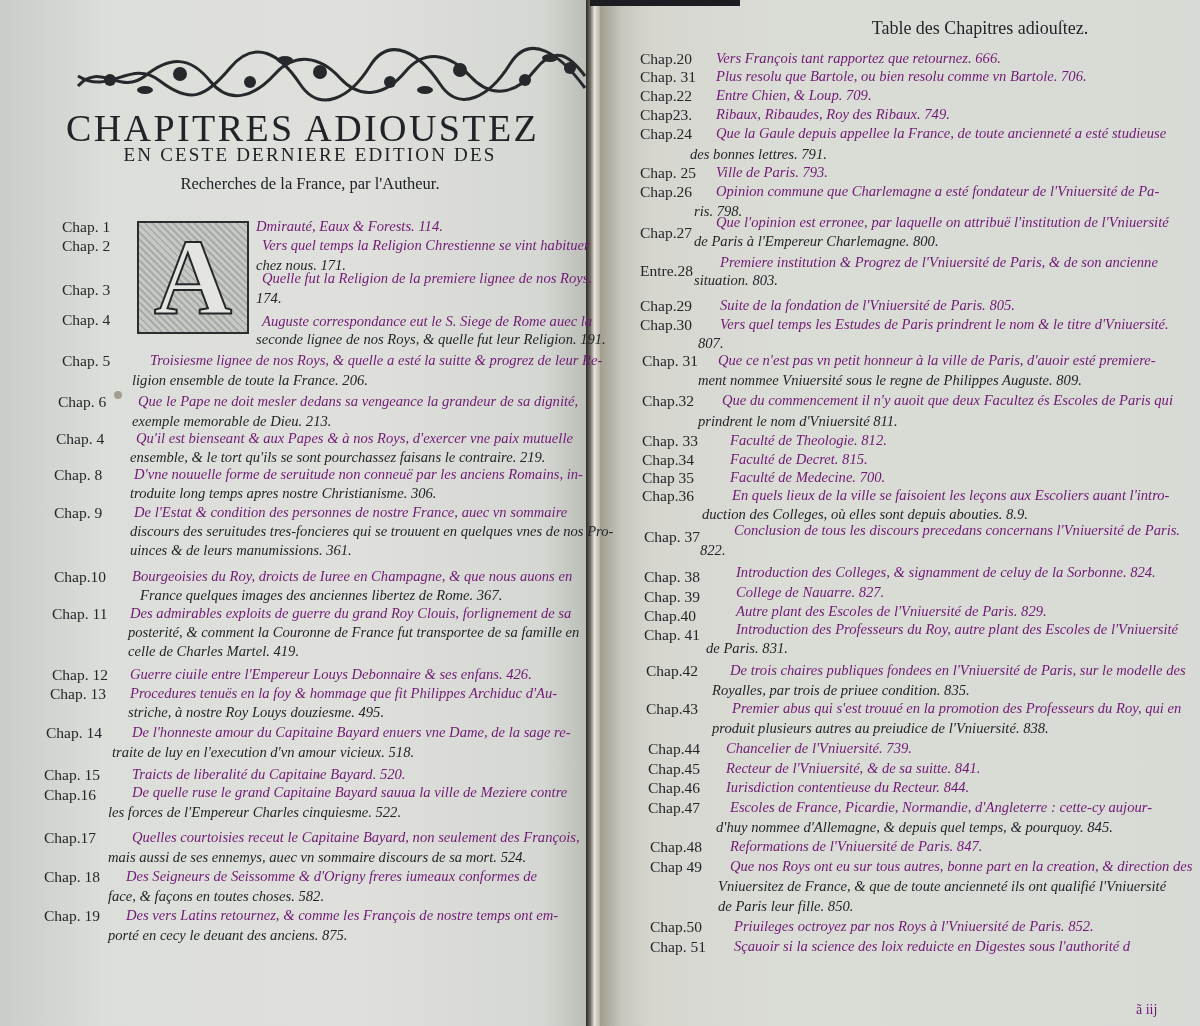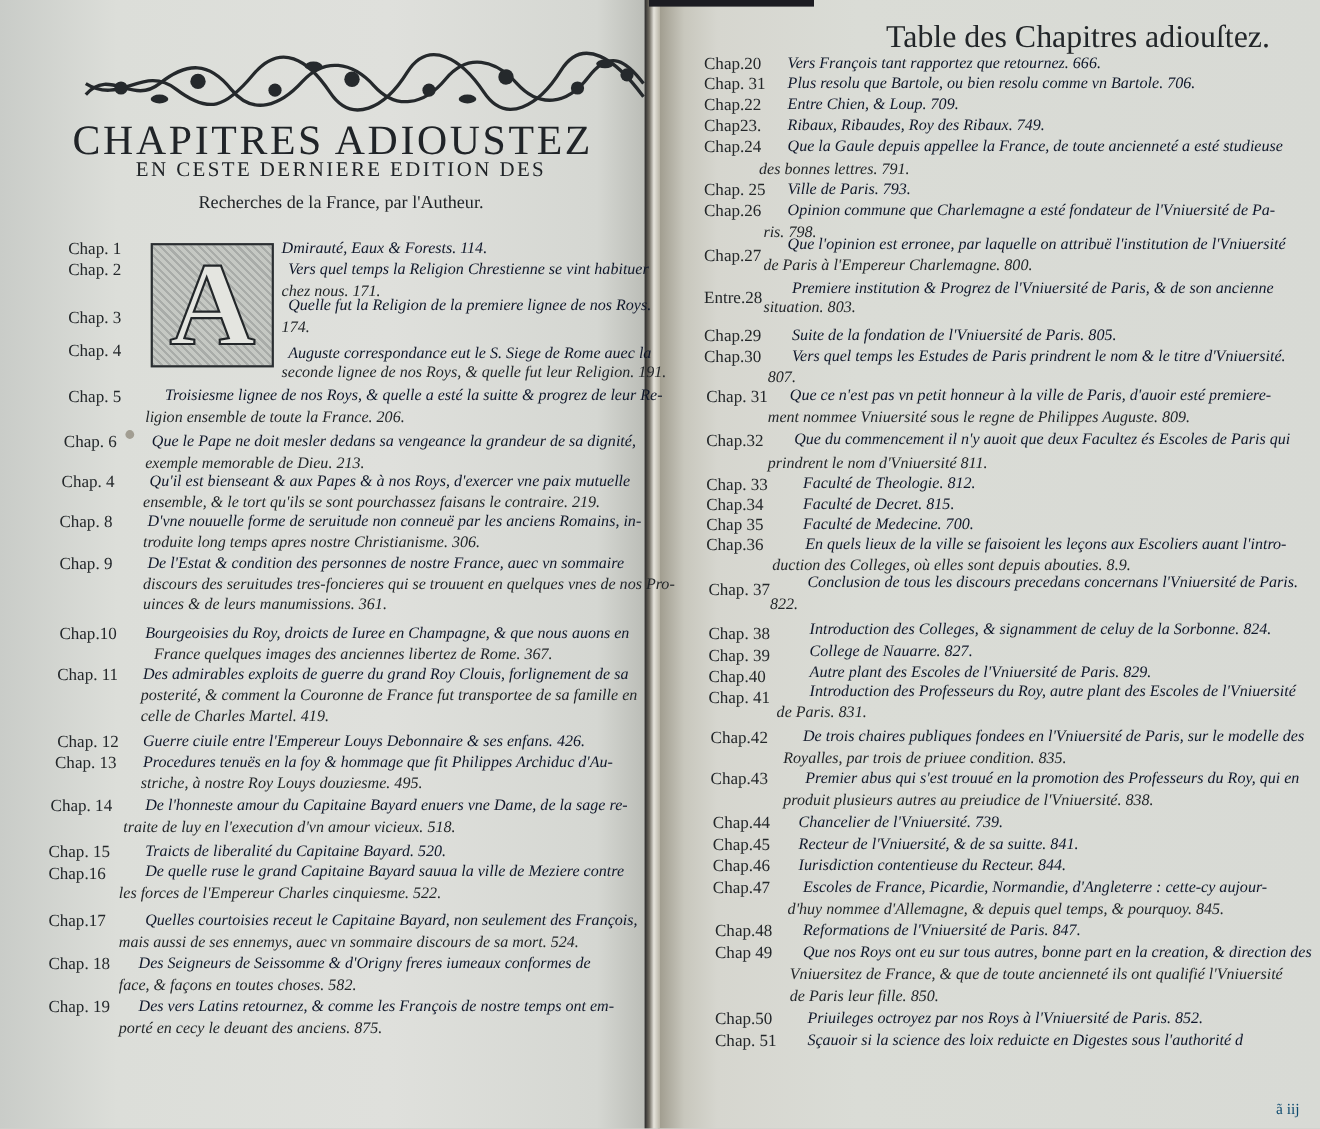--- a/index.html
+++ b/index.html
@@ -62,34 +62,34 @@
     color:#e4e5e0; -webkit-text-stroke:2px #23272a; line-height:1;
   }
   
   .entry { position:absolute; }
   .entry .label {
     position:absolute; left:0; top:0; white-space:nowrap;
     font-family:"Liberation Serif", serif; font-size:15.5px; color:#23272a;
   }
   .entry .text {
     position:absolute; top:0; white-space:nowrap;
-    font-family:"Liberation Serif", serif; font-style:italic; font-size:14.6px; color:#0f172a;
+    font-family:"Liberation Serif", serif; font-style:italic; font-size:14.6px; color:#701a75;
   }
   .entry .line2 {
     position:absolute; white-space:nowrap;
     font-family:"Liberation Serif", serif; font-style:italic; font-size:14.6px; color:#222629;
   }
   
   .right-title {
     position:absolute; left:770px; top:18px; width:420px; text-align:center;
-    font-family:"Liberation Serif", serif; font-size:29px; color:#222629; white-space:nowrap;
+    font-family:"Liberation Serif", serif; font-size:18px; color:#222629; white-space:nowrap;
   }
   .signature {
     position:absolute; left:1136px; top:1002px;
-    font-family:"Liberation Serif", serif; font-size:14px; color:#0c4a6e;margin-left:24px;
+    font-family:"Liberation Serif", serif; font-size:14px; color:#701a75;
   }
   .stain { position:absolute; border-radius:50%; background:rgba(90,80,60,0.45); }
 </style>
 </head>
 <body>
 
 <div class="page page-left"></div>
 <div class="page page-right"></div>
 <div class="gutter"></div>
 <div class="top-shadow"></div>

